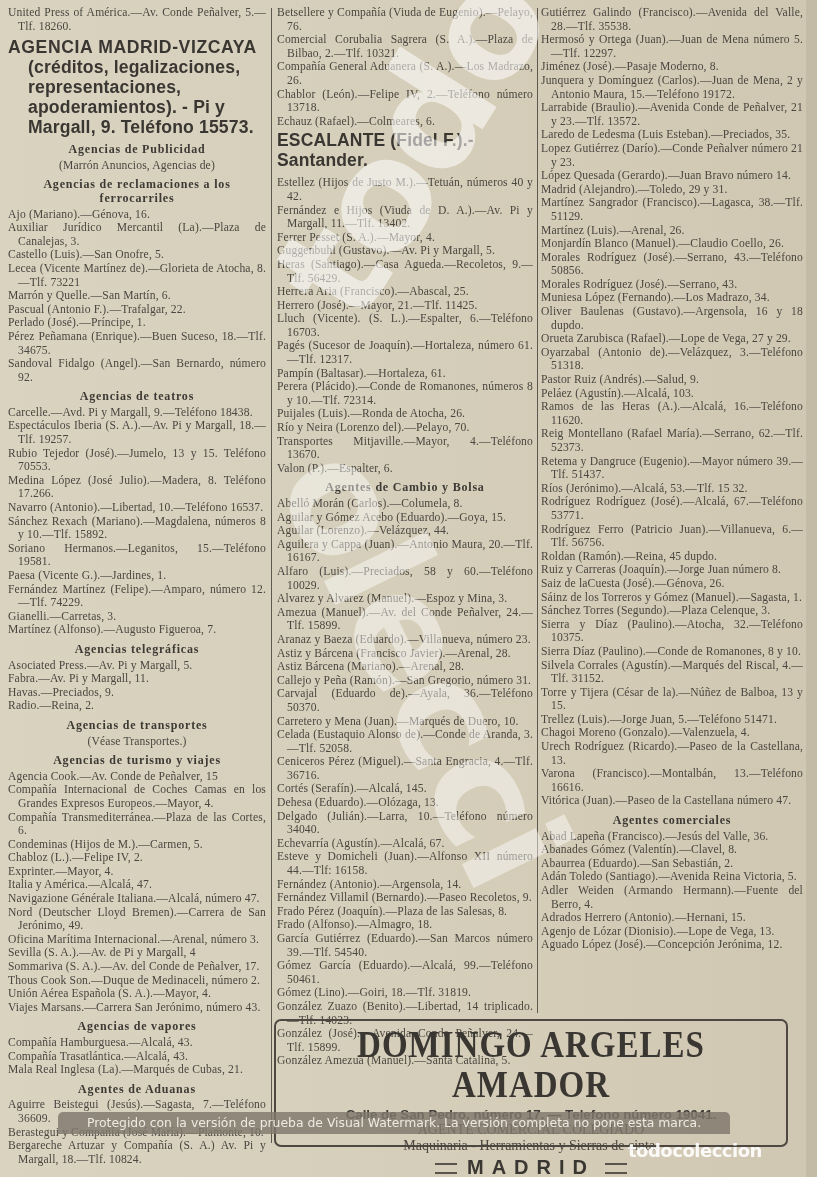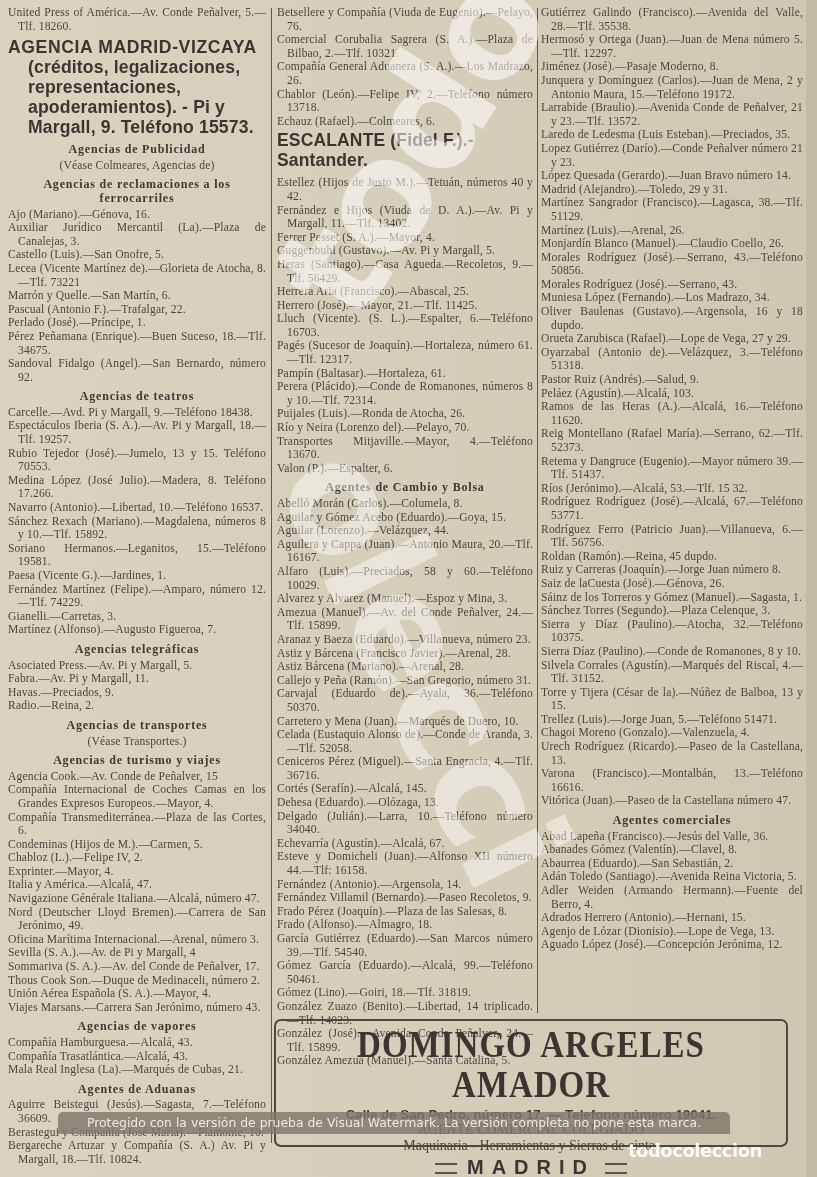--- a/index.html
+++ b/index.html
@@ -53,21 +53,21 @@
   <div class="rule rule1"></div>
   <div class="rule rule2"></div>
 
   <div class="col col1">
     <p class="entry">United Press of América.—Av. Conde Peñalver, 5.—Tlf. 18260.</p>
     <div class="ad-big ad1">
       <div class="l1">AGENCIA MADRID-VIZCAYA</div>
       <div class="rest">(créditos, legalizaciones, representaciones, apoderamientos). - Pi y Margall, 9. Teléfono 15573.</div>
     </div>
     <div class="heading">Agencias de Publicidad</div>
-    <div class="subnote">(Véase Colmeares, Agencias de)</div>
+    <div class="subnote">(Marrón Anuncios, Agencias de)</div>
     <div class="heading">Agencias de reclamaciones a los ferrocarriles</div>
     <div>
         <p class="entry">Ajo (Mariano).—Génova, 16.</p>
         <p class="entry">Auxiliar Jurídico Mercantil (La).—Plaza de Canalejas, 3.</p>
         <p class="entry">Castello (Luis).—San Onofre, 5.</p>
         <p class="entry">Lecea (Vicente Martínez de).—Glorieta de Atocha, 8.—Tlf. 73221</p>
         <p class="entry">Marrón y Quelle.—San Martín, 6.</p>
         <p class="entry">Pascual (Antonio F.).—Trafalgar, 22.</p>
         <p class="entry">Perlado (José).—Príncipe, 1.</p>
         <p class="entry">Pérez Peñamana (Enrique).—Buen Suceso, 18.—Tlf. 34675.</p>

